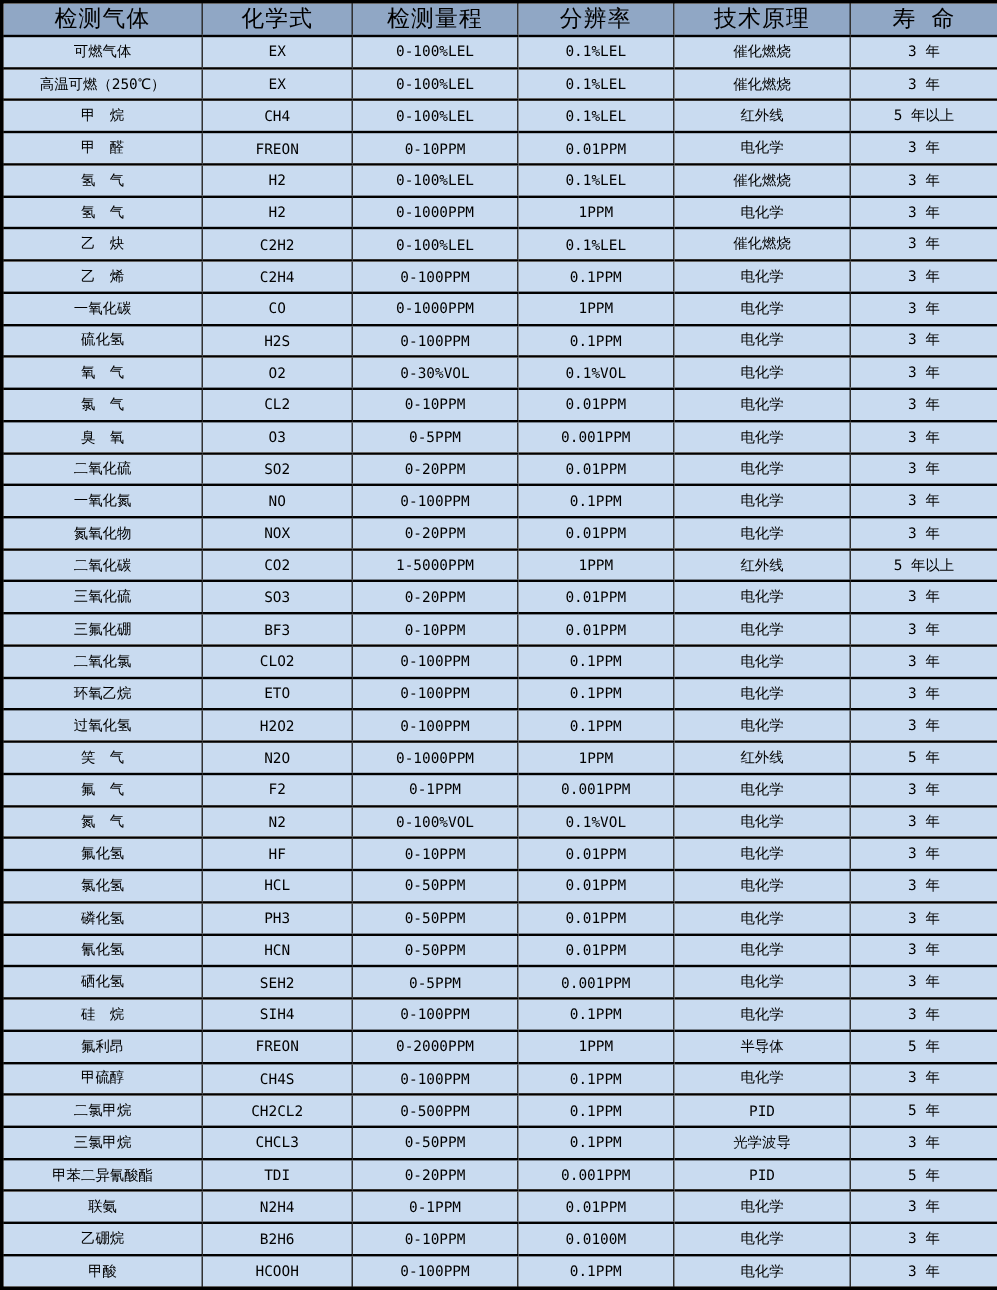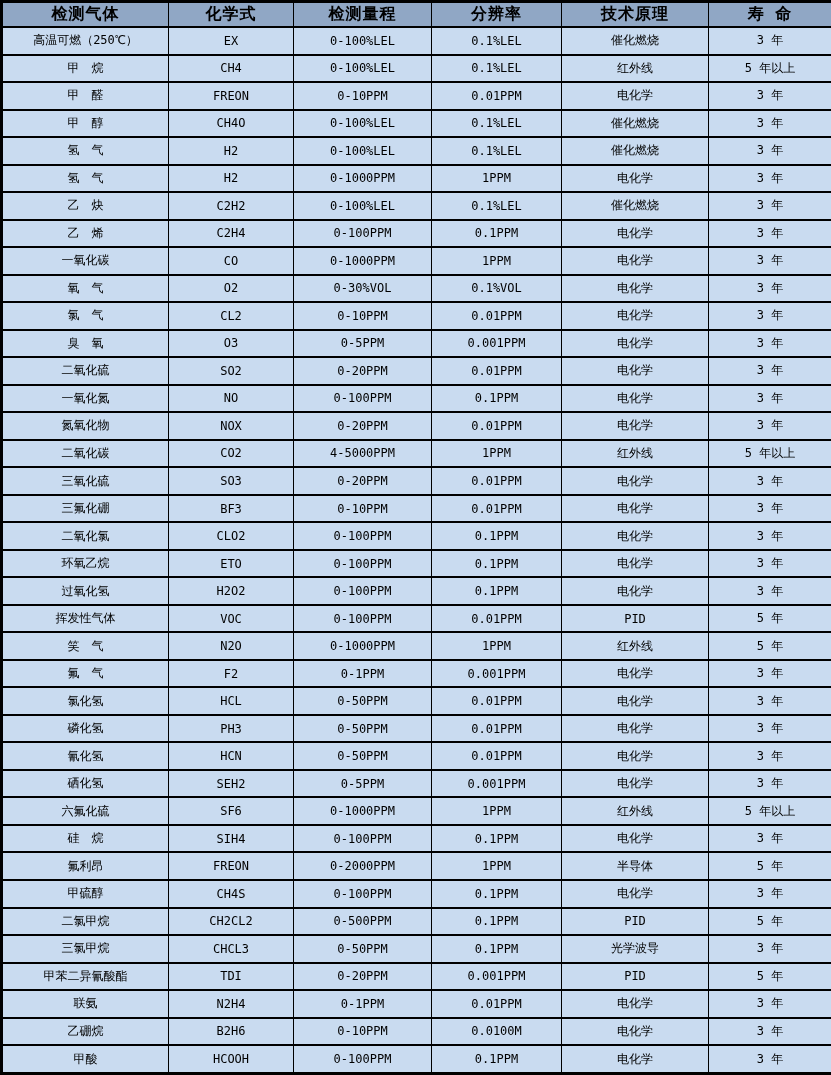--- a/index.html
+++ b/index.html
@@ -24,22 +24,22 @@
     border-top-width:2px;
     border-bottom-width:2px;
     text-align:center;
     vertical-align:middle;
     padding:0;
     overflow:hidden;
     white-space:nowrap;
   }
   .spec-table th{
     background:var(--header-bg);
-    font-size:16px;
-    font-weight:bold;
+    font-size:19px;
+    font-weight:normal;
     height:23px;
     letter-spacing:1px;
   }
   .spec-table td{
     background:var(--row-bg);
     font-size:12px;
     font-weight:normal;
     height:21px;
   }
 </style>
@@ -60,20 +60,28 @@
         <th>检测气体</th>
         <th>化学式</th>
         <th>检测量程</th>
         <th>分辨率</th>
         <th>技术原理</th>
         <th>寿 命</th>
       </tr>
   </thead>
   <tbody>
       <tr>
+        <td>可燃气体</td>
+        <td>EX</td>
+        <td>0-100%LEL</td>
+        <td>0.1%LEL</td>
+        <td>催化燃烧</td>
+        <td>3 年</td>
+      </tr>
+      <tr>
         <td>高温可燃（250℃）</td>
         <td>EX</td>
         <td>0-100%LEL</td>
         <td>0.1%LEL</td>
         <td>催化燃烧</td>
         <td>3 年</td>
       </tr>
       <tr>
         <td>甲　烷</td>
         <td>CH4</td>
@@ -81,28 +89,20 @@
         <td>0.1%LEL</td>
         <td>红外线</td>
         <td>5 年以上</td>
       </tr>
       <tr>
         <td>甲　醛</td>
         <td>FREON</td>
         <td>0-10PPM</td>
         <td>0.01PPM</td>
         <td>电化学</td>
-        <td>3 年</td>
-      </tr>
-      <tr>
-        <td>甲　醇</td>
-        <td>CH4O</td>
-        <td>0-100%LEL</td>
-        <td>0.1%LEL</td>
-        <td>催化燃烧</td>
         <td>3 年</td>
       </tr>
       <tr>
         <td>氢　气</td>
         <td>H2</td>
         <td>0-100%LEL</td>
         <td>0.1%LEL</td>
         <td>催化燃烧</td>
         <td>3 年</td>
       </tr>
@@ -128,20 +128,28 @@
         <td>0-100PPM</td>
         <td>0.1PPM</td>
         <td>电化学</td>
         <td>3 年</td>
       </tr>
       <tr>
         <td>一氧化碳</td>
         <td>CO</td>
         <td>0-1000PPM</td>
         <td>1PPM</td>
+        <td>电化学</td>
+        <td>3 年</td>
+      </tr>
+      <tr>
+        <td>硫化氢</td>
+        <td>H2S</td>
+        <td>0-100PPM</td>
+        <td>0.1PPM</td>
         <td>电化学</td>
         <td>3 年</td>
       </tr>
       <tr>
         <td>氧　气</td>
         <td>O2</td>
         <td>0-30%VOL</td>
         <td>0.1%VOL</td>
         <td>电化学</td>
         <td>3 年</td>
@@ -182,21 +190,21 @@
         <td>氮氧化物</td>
         <td>NOX</td>
         <td>0-20PPM</td>
         <td>0.01PPM</td>
         <td>电化学</td>
         <td>3 年</td>
       </tr>
       <tr>
         <td>二氧化碳</td>
         <td>CO2</td>
-        <td>4-5000PPM</td>
+        <td>1-5000PPM</td>
         <td>1PPM</td>
         <td>红外线</td>
         <td>5 年以上</td>
       </tr>
       <tr>
         <td>三氧化硫</td>
         <td>SO3</td>
         <td>0-20PPM</td>
         <td>0.01PPM</td>
         <td>电化学</td>
@@ -226,46 +234,54 @@
         <td>电化学</td>
         <td>3 年</td>
       </tr>
       <tr>
         <td>过氧化氢</td>
         <td>H2O2</td>
         <td>0-100PPM</td>
         <td>0.1PPM</td>
         <td>电化学</td>
         <td>3 年</td>
-      </tr>
-      <tr>
-        <td>挥发性气体</td>
-        <td>VOC</td>
-        <td>0-100PPM</td>
-        <td>0.01PPM</td>
-        <td>PID</td>
-        <td>5 年</td>
       </tr>
       <tr>
         <td>笑　气</td>
         <td>N2O</td>
         <td>0-1000PPM</td>
         <td>1PPM</td>
         <td>红外线</td>
         <td>5 年</td>
       </tr>
       <tr>
         <td>氟　气</td>
         <td>F2</td>
         <td>0-1PPM</td>
         <td>0.001PPM</td>
         <td>电化学</td>
         <td>3 年</td>
       </tr>
       <tr>
+        <td>氮　气</td>
+        <td>N2</td>
+        <td>0-100%VOL</td>
+        <td>0.1%VOL</td>
+        <td>电化学</td>
+        <td>3 年</td>
+      </tr>
+      <tr>
+        <td>氟化氢</td>
+        <td>HF</td>
+        <td>0-10PPM</td>
+        <td>0.01PPM</td>
+        <td>电化学</td>
+        <td>3 年</td>
+      </tr>
+      <tr>
         <td>氯化氢</td>
         <td>HCL</td>
         <td>0-50PPM</td>
         <td>0.01PPM</td>
         <td>电化学</td>
         <td>3 年</td>
       </tr>
       <tr>
         <td>磷化氢</td>
         <td>PH3</td>
@@ -282,28 +298,20 @@
         <td>电化学</td>
         <td>3 年</td>
       </tr>
       <tr>
         <td>硒化氢</td>
         <td>SEH2</td>
         <td>0-5PPM</td>
         <td>0.001PPM</td>
         <td>电化学</td>
         <td>3 年</td>
-      </tr>
-      <tr>
-        <td>六氟化硫</td>
-        <td>SF6</td>
-        <td>0-1000PPM</td>
-        <td>1PPM</td>
-        <td>红外线</td>
-        <td>5 年以上</td>
       </tr>
       <tr>
         <td>硅　烷</td>
         <td>SIH4</td>
         <td>0-100PPM</td>
         <td>0.1PPM</td>
         <td>电化学</td>
         <td>3 年</td>
       </tr>
       <tr>

